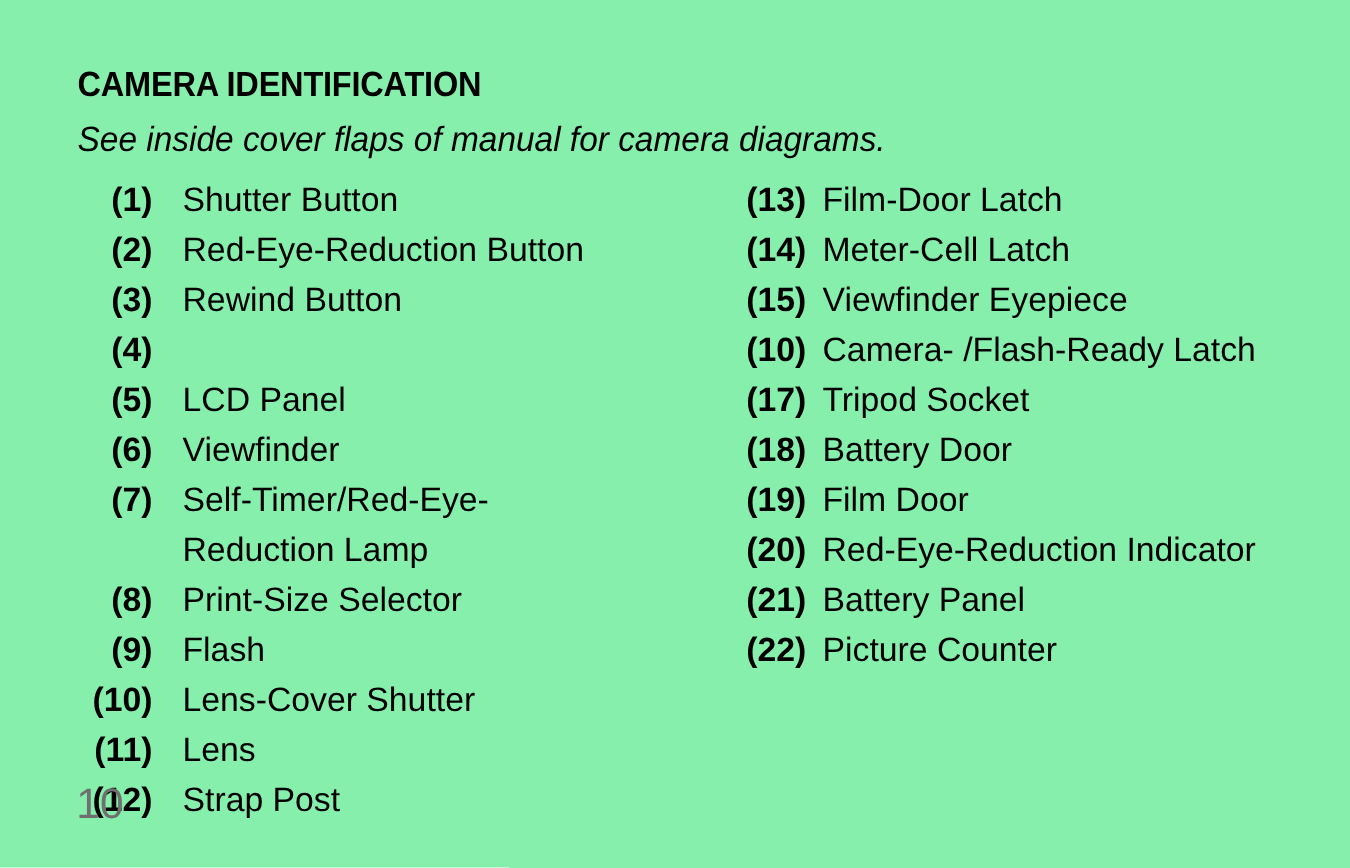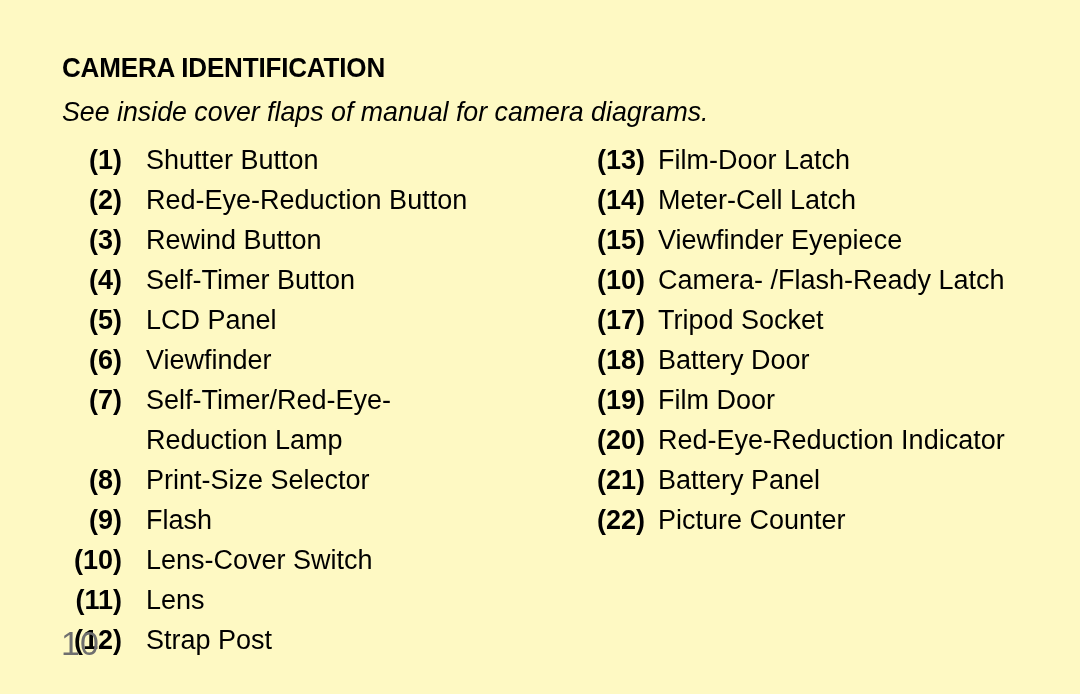--- a/index.html
+++ b/index.html
@@ -13,21 +13,21 @@
     position: relative;
     overflow: hidden;
     font-family: "Liberation Sans", sans-serif;
     color: #000000;
     -webkit-font-smoothing: antialiased;
   }
 
   .page {
     position: absolute;
     inset: 0;
-    background: #fef9c3;
+    background: #86efac;
   }
 
   
   .doc-heading {
     position: absolute;
     left: 62px;
     top: 52px;
     font-size: 28px;
     font-weight: bold;
     letter-spacing: -0.2px;
@@ -115,21 +115,20 @@
       <div class="list-item">
         <span class="item-number">(2)</span>
         <span class="item-label">Red-Eye-Reduction Button</span>
       </div>
       <div class="list-item">
         <span class="item-number">(3)</span>
         <span class="item-label">Rewind Button</span>
       </div>
       <div class="list-item">
         <span class="item-number">(4)</span>
-        <span class="item-label">Self-Timer Button</span>
       </div>
       <div class="list-item">
         <span class="item-number">(5)</span>
         <span class="item-label">LCD Panel</span>
       </div>
       <div class="list-item">
         <span class="item-number">(6)</span>
         <span class="item-label">Viewfinder</span>
       </div>
       <div class="list-item two-line">
@@ -140,21 +139,21 @@
       <div class="list-item">
         <span class="item-number">(8)</span>
         <span class="item-label">Print-Size Selector</span>
       </div>
       <div class="list-item">
         <span class="item-number">(9)</span>
         <span class="item-label">Flash</span>
       </div>
       <div class="list-item">
         <span class="item-number">(10)</span>
-        <span class="item-label">Lens-Cover Switch</span>
+        <span class="item-label">Lens-Cover Shutter</span>
       </div>
       <div class="list-item">
         <span class="item-number">(11)</span>
         <span class="item-label">Lens</span>
       </div>
       <div class="list-item">
         <span class="item-number">(12)</span>
         <span class="item-label">Strap Post</span>
       </div>
     </div>

